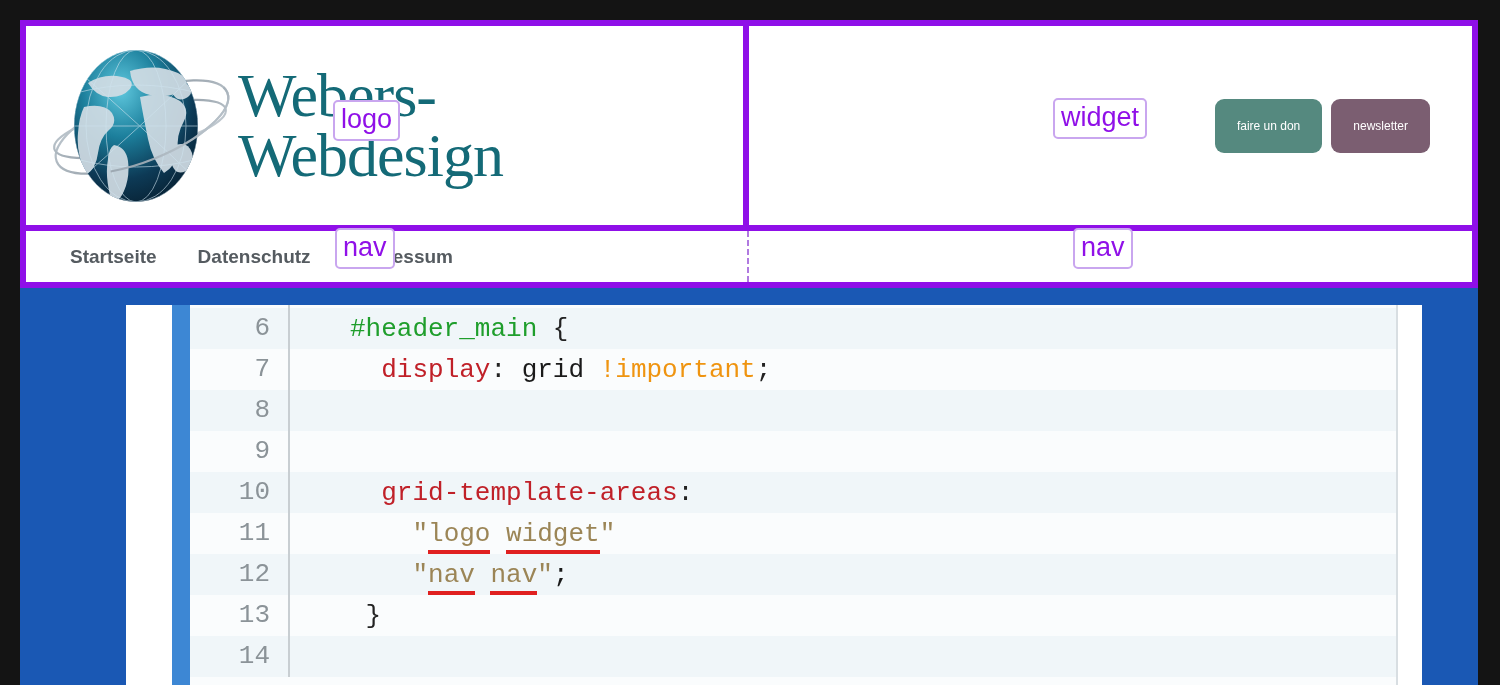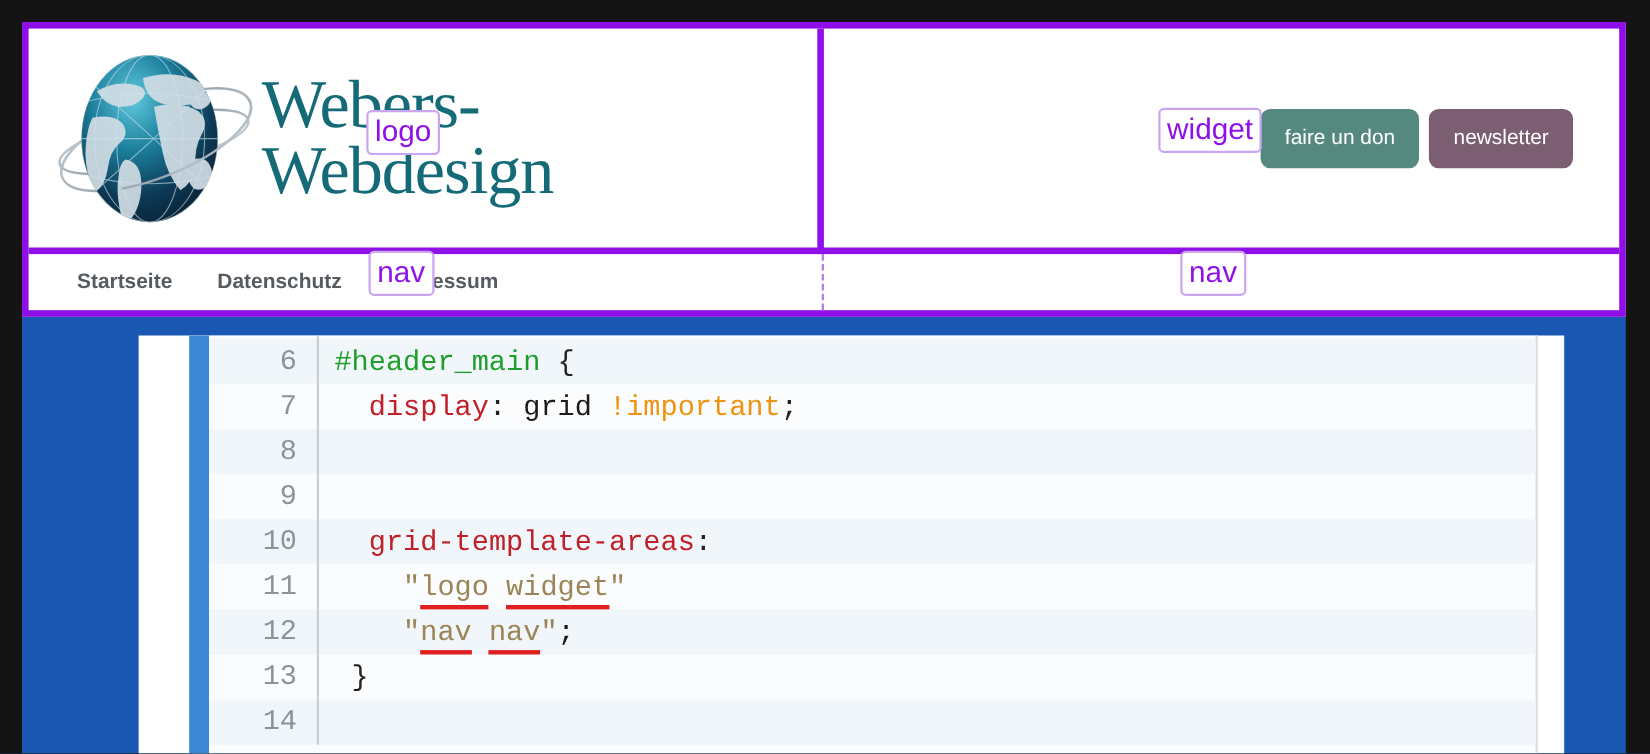--- a/index.html
+++ b/index.html
@@ -71,21 +71,21 @@
     white-space: nowrap;
   }
   #badge-logo   { left: 333px; top: 100px; }
   #badge-widget { left: 1053px; top: 98px; }
   #badge-nav-l  { left: 335px; top: 228px; }
   #badge-nav-r  { left: 1073px; top: 228px; }
 
   
   .btn {
     color: #ffffff;
-    font-size: 19px;
+    font-size: 12px;
     border-radius: 9px;
     border: none;
     padding: 0 22px;
     height: 54px;
     line-height: 54px;
     margin-left: 9px;
     font-family: "Liberation Sans", sans-serif;
     white-space: nowrap;
   }
   .btn-don  { background: #55897f; }
@@ -146,20 +146,21 @@
     padding-right: 18px;
     color: #8b9398;
     border-right: 2px solid #c8ced2;
     height: 41px;
     line-height: 41px;
   }
   .code-text {
     padding-left: 14px;
     white-space: pre;
     color: #222;
+    margin-left: 46px;
   }
   .tok-sel  { color: #1f9e2c; }
   .tok-prop { color: #c02028; }
   .tok-val  { color: #1a1a1a; }
   .tok-imp  { color: #ef9410; }
   .tok-fn   { color: #c02028; }
   .tok-str  { color: #9b8556; }
   .squig {
     border-bottom: 4px solid #e02020;
     padding-bottom: 1px;

